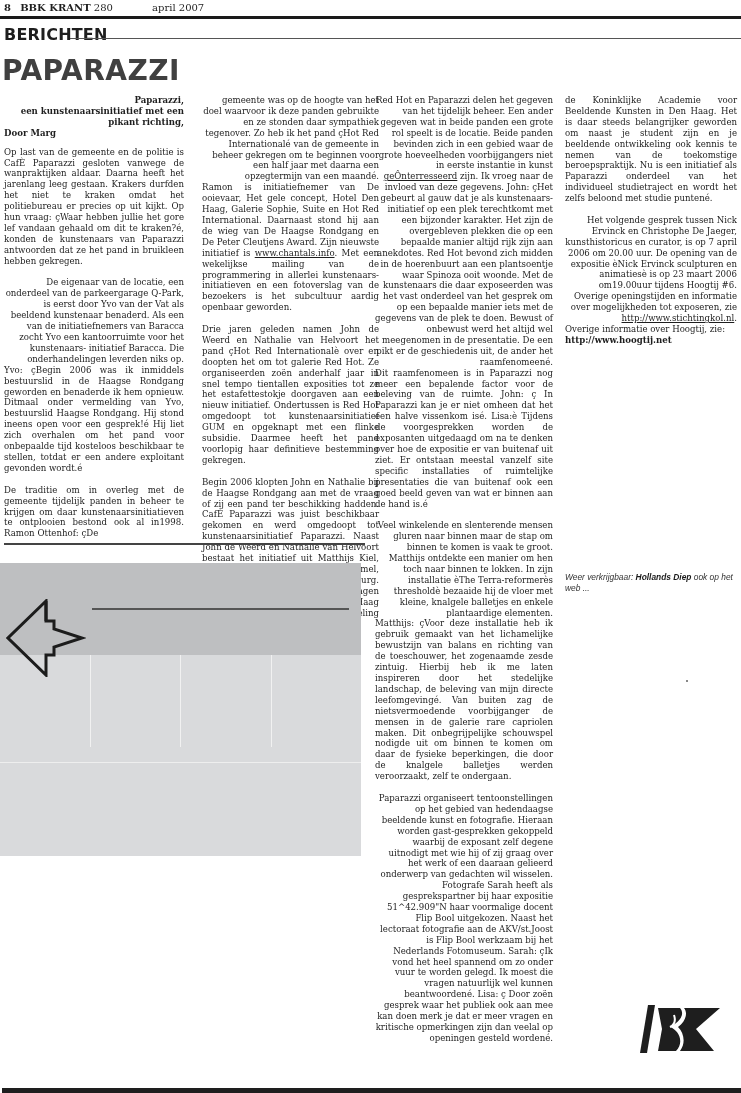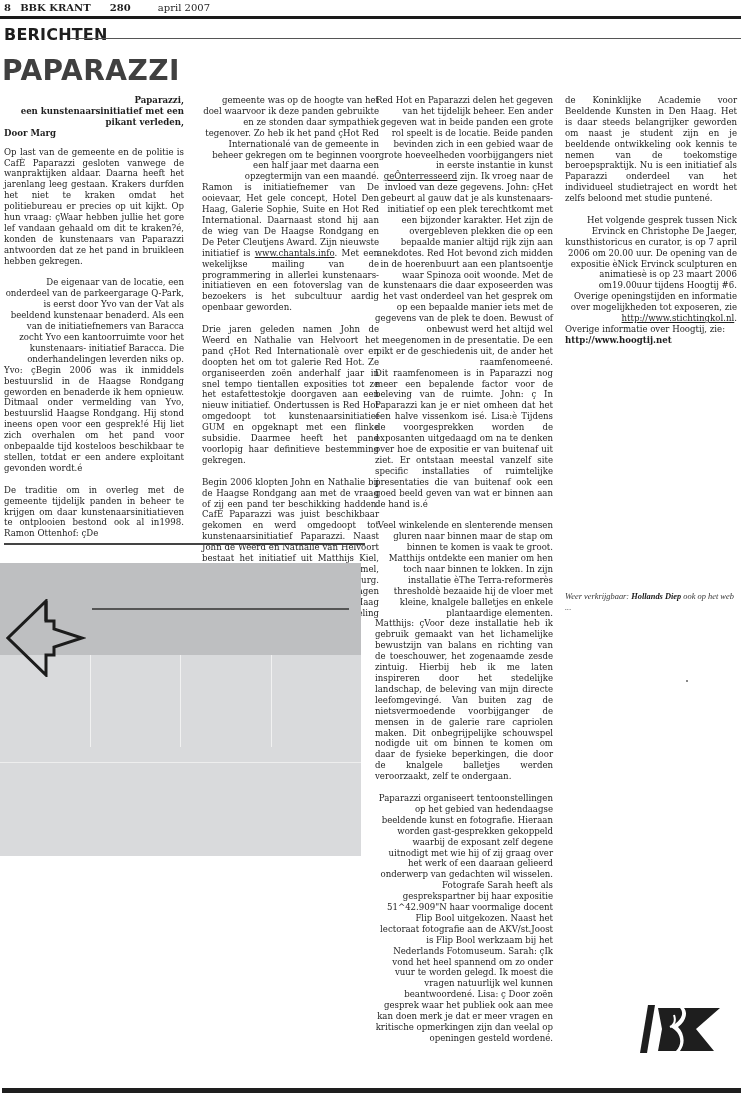--- a/index.html
+++ b/index.html
@@ -1,21 +1,21 @@
 <!DOCTYPE html>
 <html><head>
 <meta charset="utf-8">
 <style>
   html, body { margin: 0; padding: 0; background: #ffffff; }
   body { width: 741px; height: 1093px; position: relative; overflow: hidden;
          font-family: "DejaVu Serif", "Liberation Serif", serif; color: #1e1e1e; }
   .header { position: absolute; left: 4px; top: 2px; font-size: 10px; white-space: nowrap; }
   .header .num { font-weight: bold; margin-right: 6px; }
-  .header .paper { font-weight: bold; margin-right: 16px; }
-  .header .issue { margin-right: 24px; font-weight: bold; }
+  .header .paper { font-weight: bold; margin-right: 0; }
+  .header .issue { margin-right: 36px; }
   .rule-top { position: absolute; left: 0; top: 16px; width: 741px; height: 3px; background: #1a1a1a; }
   .section { position: absolute; left: 4px; top: 25px; font-family: "DejaVu Sans", "Liberation Sans", sans-serif;
              font-weight: bold; font-size: 16px; letter-spacing: 0.2px; }
   .section-line { position: absolute; left: 70px; top: 38px; width: 671px; height: 1px; background: #555; }
   .title { position: absolute; left: 2px; top: 54px; font-family: "DejaVu Sans", "Liberation Sans", sans-serif;
            font-weight: bold; font-size: 28px; letter-spacing: 0.5px; color: #404040; }
   .col { position: absolute; font-size: 8.6px; line-height: 10.9px; text-align: justify; }
   .col p { margin: 0 0 10.9px 0; }
   .col p.tight { margin-bottom: 0; text-align: right; }
   .c1 { left: 4px; top: 95px; width: 180px; }
@@ -27,21 +27,21 @@
   .link { text-decoration: underline; }
   .bold { font-weight: bold; }
   .mid-rule { position: absolute; left: 4px; top: 543px; width: 361px; height: 2px; background: #444; }
   .ad { position: absolute; left: 0; top: 563px; width: 361px; height: 293px; background: #d9dadc; }
   .ad-top { position: absolute; left: 0; top: 0; width: 361px; height: 92px; background: #bebfc1; }
   .ad-line { position: absolute; left: 92px; top: 45px; width: 257px; height: 2px; background: #555; }
   .ad-div { position: absolute; top: 92px; width: 1px; height: 92px; background: #f1f1f1; }
   .ad-hdiv { position: absolute; left: 0; top: 199px; width: 361px; height: 1px; background: #eeeeee; }
   .ad-logo { position: absolute; left: 6px; top: 36px; }
   .promo { position: absolute; left: 565px; top: 572px; width: 172px; font-size: 8.4px; line-height: 10.6px;
-           font-style: italic; color: #333; font-family: Liberation Serif, serif; margin-top: 20px; }
+           font-style: italic; color: #333; font-family: Liberation Sans, sans-serif; }
   .promo .bold { font-style: italic; font-weight: bold; color: #1a1a1a; }
   .dot { position: absolute; left: 686px; top: 680px; width: 2px; height: 2px; background: #888; }
   .bbk-logo { position: absolute; left: 640px; top: 1003px; }
   .rule-bottom { position: absolute; left: 2px; top: 1088px; width: 739px; height: 5px; background: #1e1e1e; }
 </style>
 </head>
 <body>
 
 <div class="header">
   <span class="num">8</span>
@@ -51,21 +51,21 @@
 </div>
 <div class="rule-top"></div>
 
 <div class="section">BERICHTEN</div>
 <div class="section-line"></div>
 
 <h1 class="title" style="margin:0">PAPARAZZI</h1>
 
 <div class="col c1">
   <p class="lead tight">Paparazzi,</p>
-  <p class="lead tight">een kunstenaarsinitiatief met een pikant verleden,</p>
+  <p class="lead tight">een kunstenaarsinitiatief met een pikant richting,</p>
   <p class="byline" style="margin-bottom:8px">Door Marg</p>
   <p>Op last van de gemeente en de politie is CafÈ Paparazzi gesloten vanwege de wanpraktijken aldaar. Daarna heeft het jarenlang leeg gestaan. Krakers durfden het niet te kraken omdat het politiebureau er precies op uit kijkt. Op hun vraag: çWaar hebben jullie het gore lef vandaan gehaald om dit te kraken?é, konden de kunstenaars van Paparazzi antwoorden dat ze het pand in bruikleen hebben gekregen.</p>
   <p class="tight">De eigenaar van de locatie, een onderdeel van de parkeergarage Q-Park, is eerst door Yvo van der Vat als beeldend kunstenaar benaderd. Als een van de initiatiefnemers van Baracca zocht Yvo een kantoorruimte voor het kunstenaars- initiatief Baracca. Die onderhandelingen leverden niks op.</p>
   <p>Yvo: çBegin 2006 was ik inmiddels bestuurslid in de Haagse Rondgang geworden en benaderde ik hem opnieuw. Ditmaal onder vermelding van Yvo, bestuurslid Haagse Rondgang. Hij stond ineens open voor een gesprek!é Hij liet zich overhalen om het pand voor onbepaalde tijd kosteloos beschikbaar te stellen, totdat er een andere exploitant gevonden wordt.é</p>
   <p>De traditie om in overleg met de gemeente tijdelijk panden in beheer te krijgen om daar kunstenaarsinitiatieven te ontplooien bestond ook al in1998. Ramon Ottenhof: çDe</p>
 </div>
 
 <div class="col c2">
   <p class="tight">gemeente was op de hoogte van het doel waarvoor ik deze panden gebruikte en ze stonden daar sympathiek tegenover. Zo heb ik het pand çHot Red Internationalé van de gemeente in beheer gekregen om te beginnen voor een half jaar met daarna een opzegtermijn van een maandé.</p>
   <p><span>Ramon is initiatiefnemer van De ooievaar, Het gele concept, Hotel Den Haag, Galerie Sophie, Suite en Hot Red International. Daarnaast stond hij aan de wieg van De Haagse Rondgang en De Peter Cleutjens Award. Zijn nieuwste initiatief is</span> <span class="link">www.chantals.info</span><span>. Met een wekelijkse mailing van de programmering in allerlei kunstenaars-initiatieven en een fotoverslag van de bezoekers is het subcultuur aardig openbaar geworden.</span></p>

